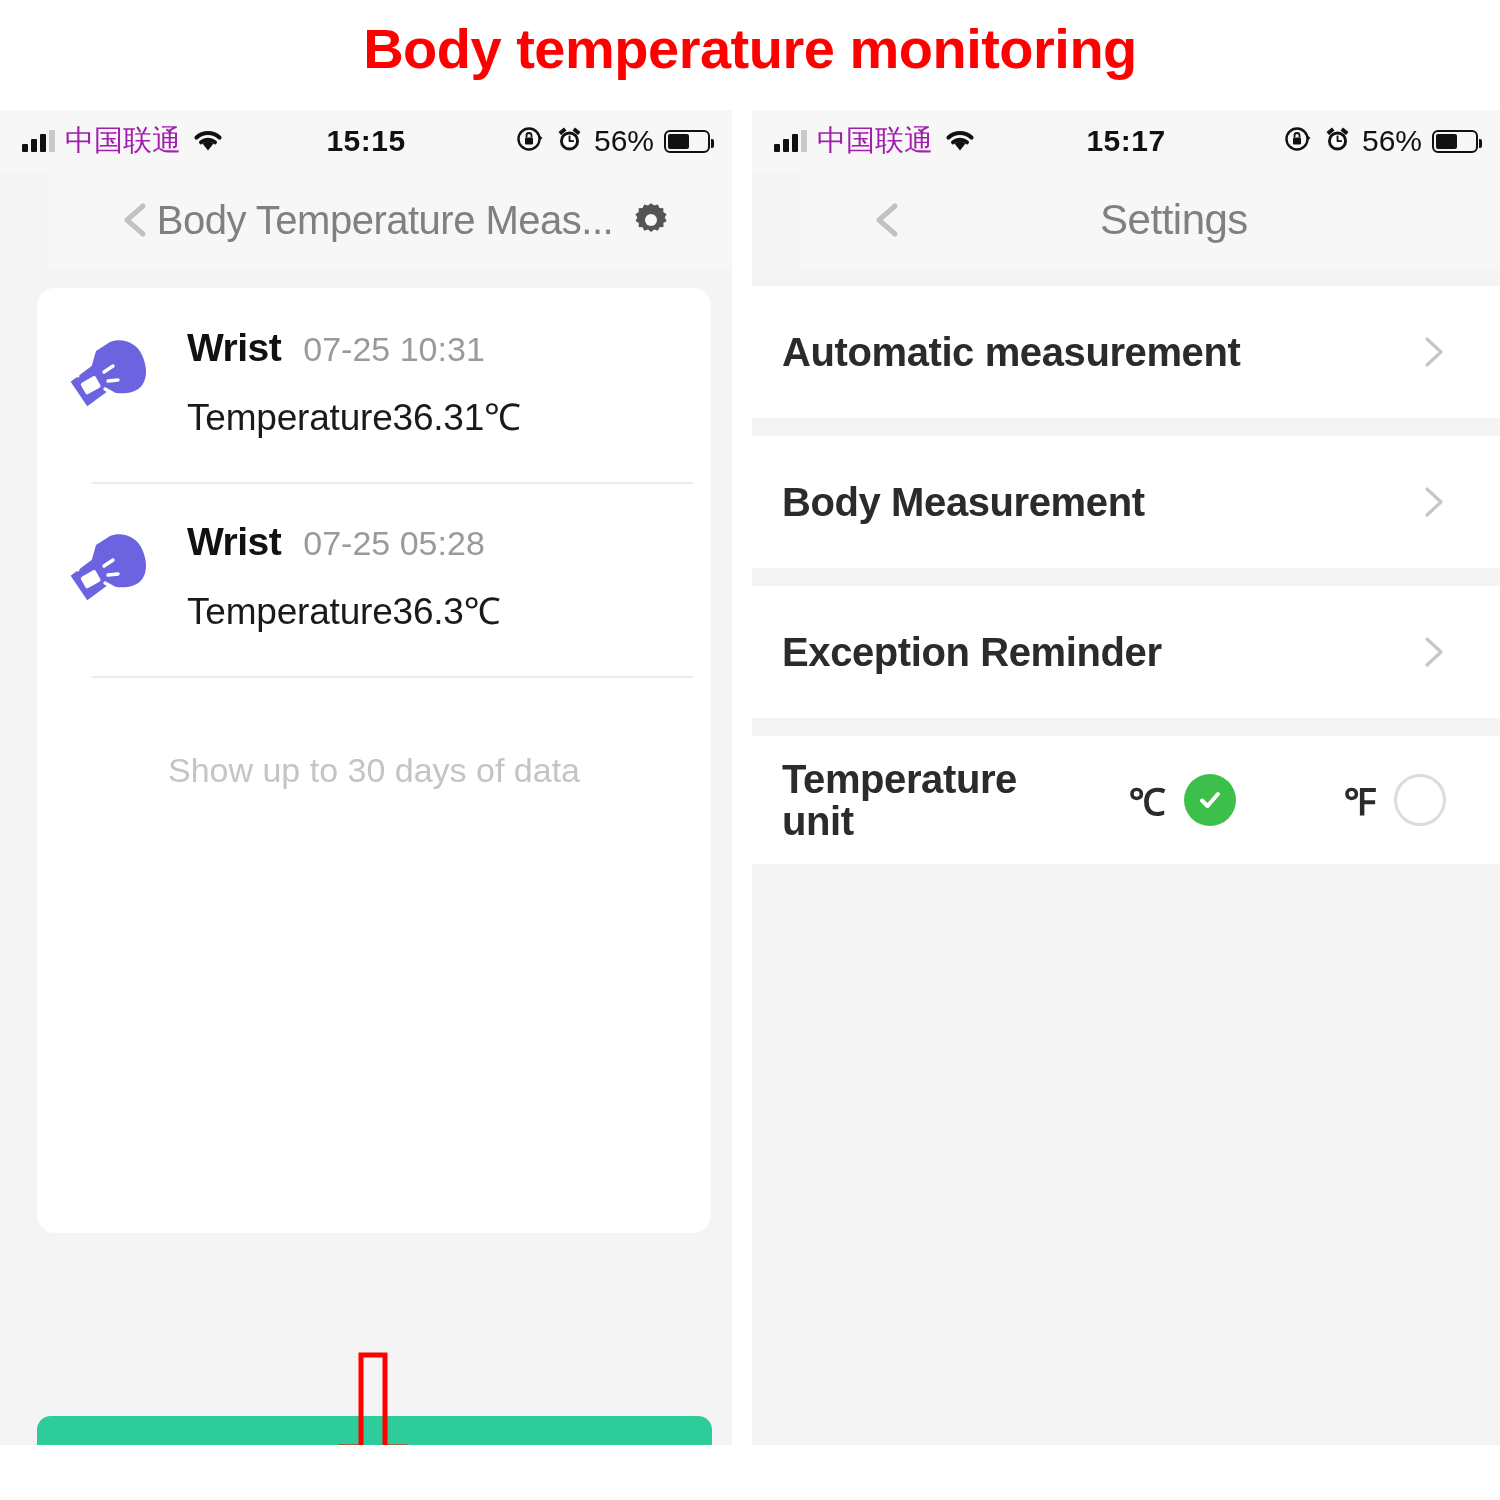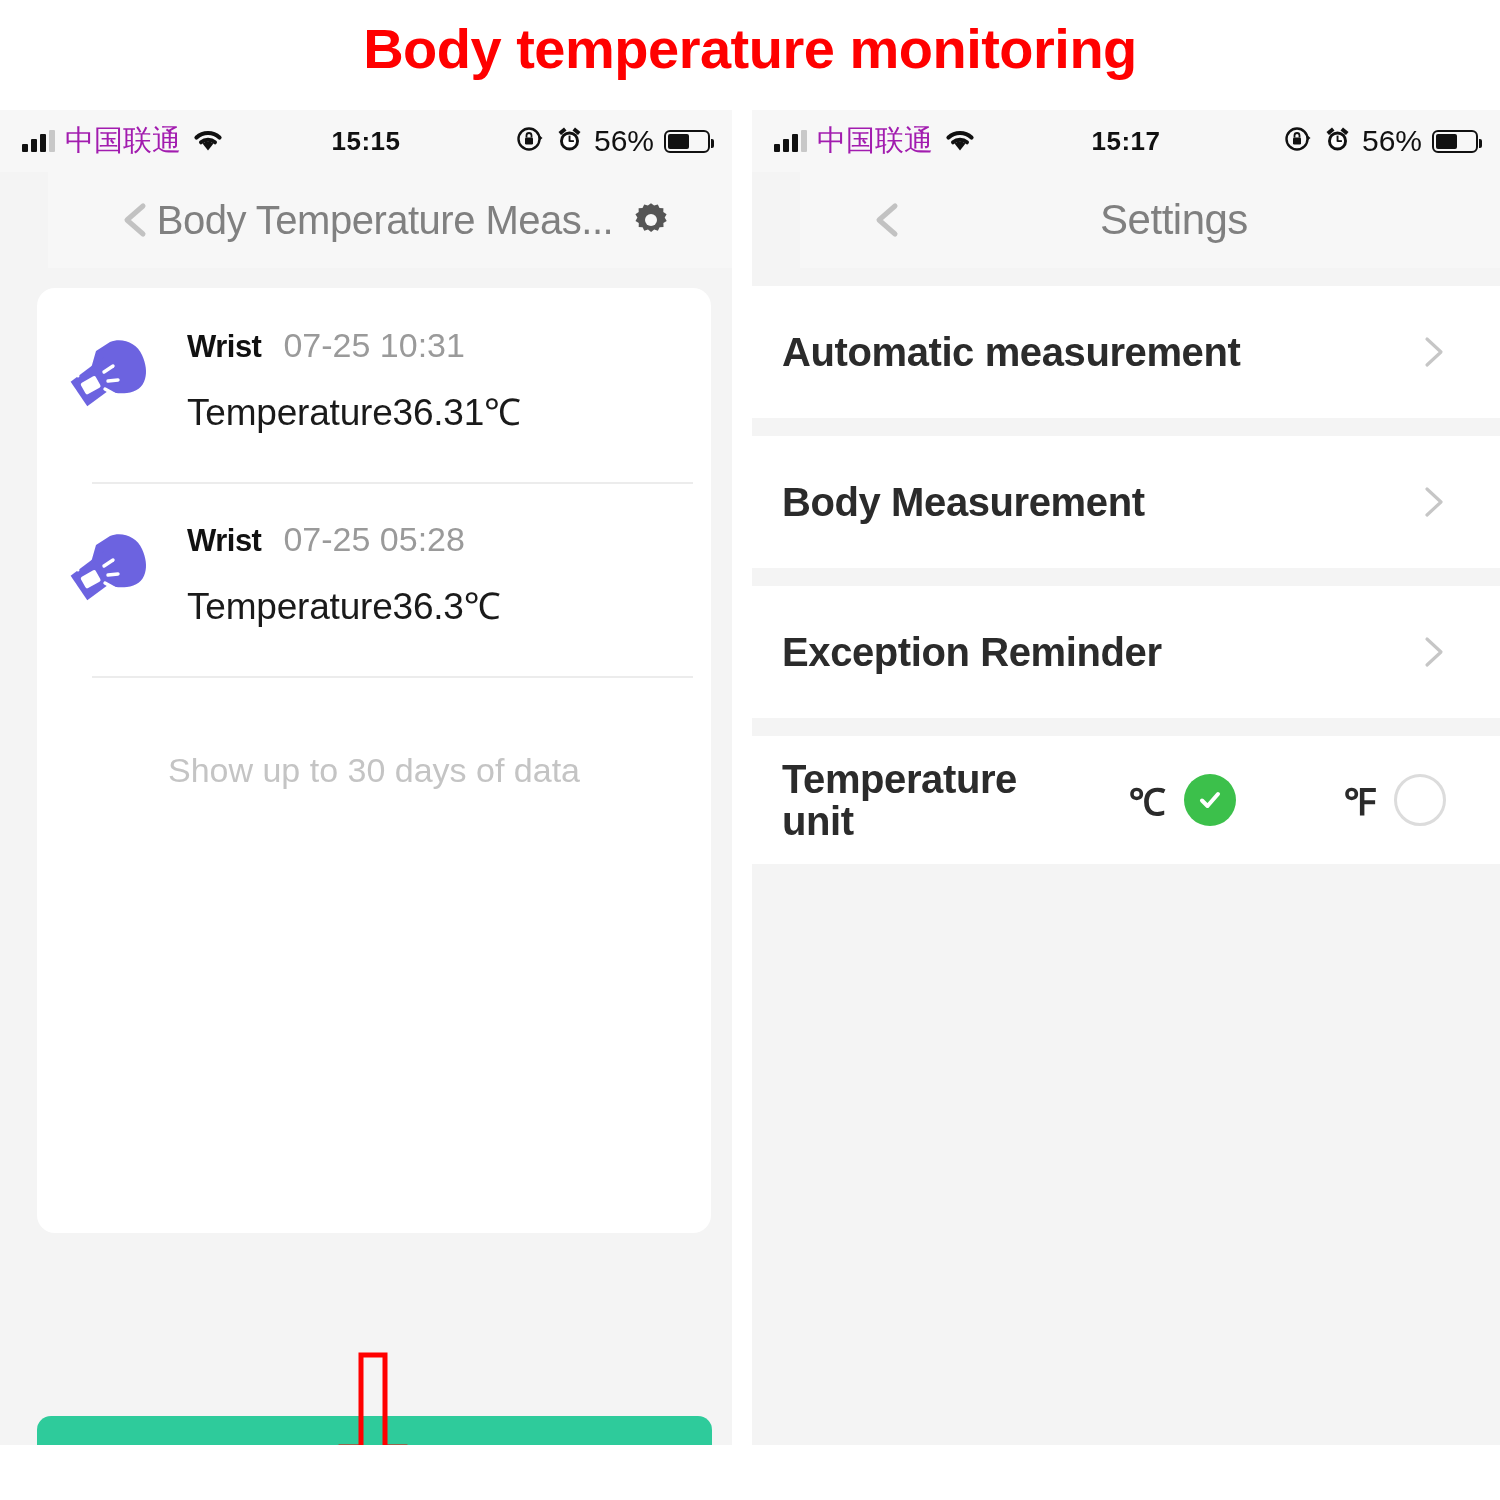--- a/index.html
+++ b/index.html
@@ -43,21 +43,21 @@
 
   .bars { display:flex; align-items:flex-end; gap: 3px; height: 22px; }
   .bars i { display:block; width:6px; background:#111; border-radius:1px; }
   .bars i:nth-child(1){ height: 8px; }
   .bars i:nth-child(2){ height: 13px; }
   .bars i:nth-child(3){ height: 18px; }
   .bars i:nth-child(4){ height: 22px; background:#c8c8c8; }
 
   .carrier { font-size: 29px; font-weight: 500; color:#a21caf; letter-spacing:0px;
              font-family:"DejaVu Sans", sans-serif; }
-  .sb-time { font-size: 26px; font-weight: bold; color:#111; letter-spacing:0.5px; }
+  .sb-time { font-size: 30px; font-weight: bold; color:#111; letter-spacing:0.5px; }
   .sb-pct  { font-size: 30px; font-weight: 500; color:#111; }
 
   .battery {
     position: relative; width: 46px; height: 23px;
     border: 2.5px solid #111; border-radius: 6px; padding: 2px;
   }
   .battery::after {
     content:""; position:absolute; right:-6px; top:7px;
     width:3px; height:9px; background:#111; border-radius:0 2px 2px 0;
   }
@@ -85,21 +85,21 @@
   .content-left { position:relative; width:100%; height: calc(100% - 158px); background:#f4f4f4; }
 
   .record-card {
     position:absolute; left: 37px; top: 20px; width: 674px; height: 945px;
     background:#fff; border-radius: 18px;
   }
   .record-row { position:relative; display:flex; align-items:flex-start; padding: 34px 0 0 0; height: 194px; }
   .record-icon { width: 150px; display:flex; align-items:center; justify-content:center; padding-top: 14px;}
   .record-body { flex: 1; padding-top: 4px; }
   .rec-line1 { display:flex; align-items:baseline; gap: 22px; }
-  .rec-part { font-size: 31px; font-weight: bold; color:#111; letter-spacing:-0.5px; }
+  .rec-part { font-size: 39px; font-weight: bold; color:#111; letter-spacing:-0.5px; }
   .rec-time { font-size: 34px; color:#9a9a9a; letter-spacing:0px; }
   .rec-temp { margin-top: 20px; font-size: 37px; color:#1a1a1a; letter-spacing:-0.2px; }
 
   .row-divider { position:absolute; left: 55px; right: 18px; height: 1.5px; background:#ececec; }
 
   .show-days {
     position:absolute; left:0; width: 674px; top: 463px;
     text-align:center; font-size: 34px; color:#c4c4c4; letter-spacing:0px;
   }
 

